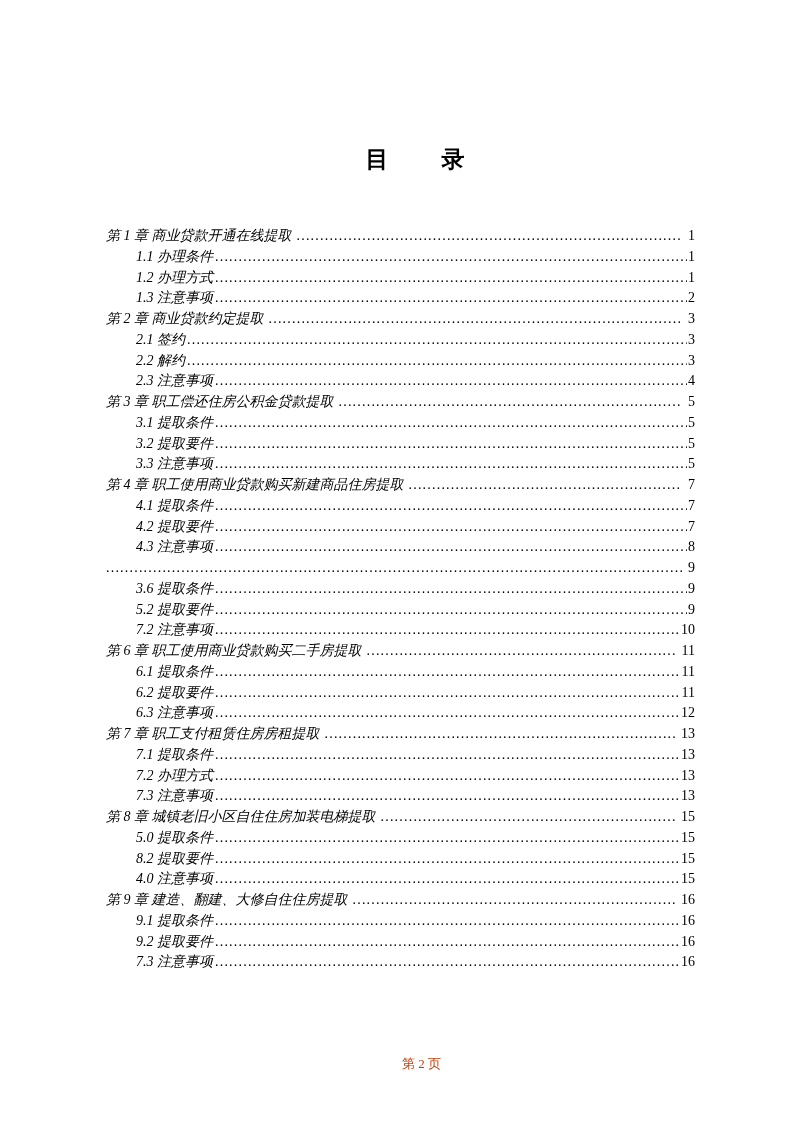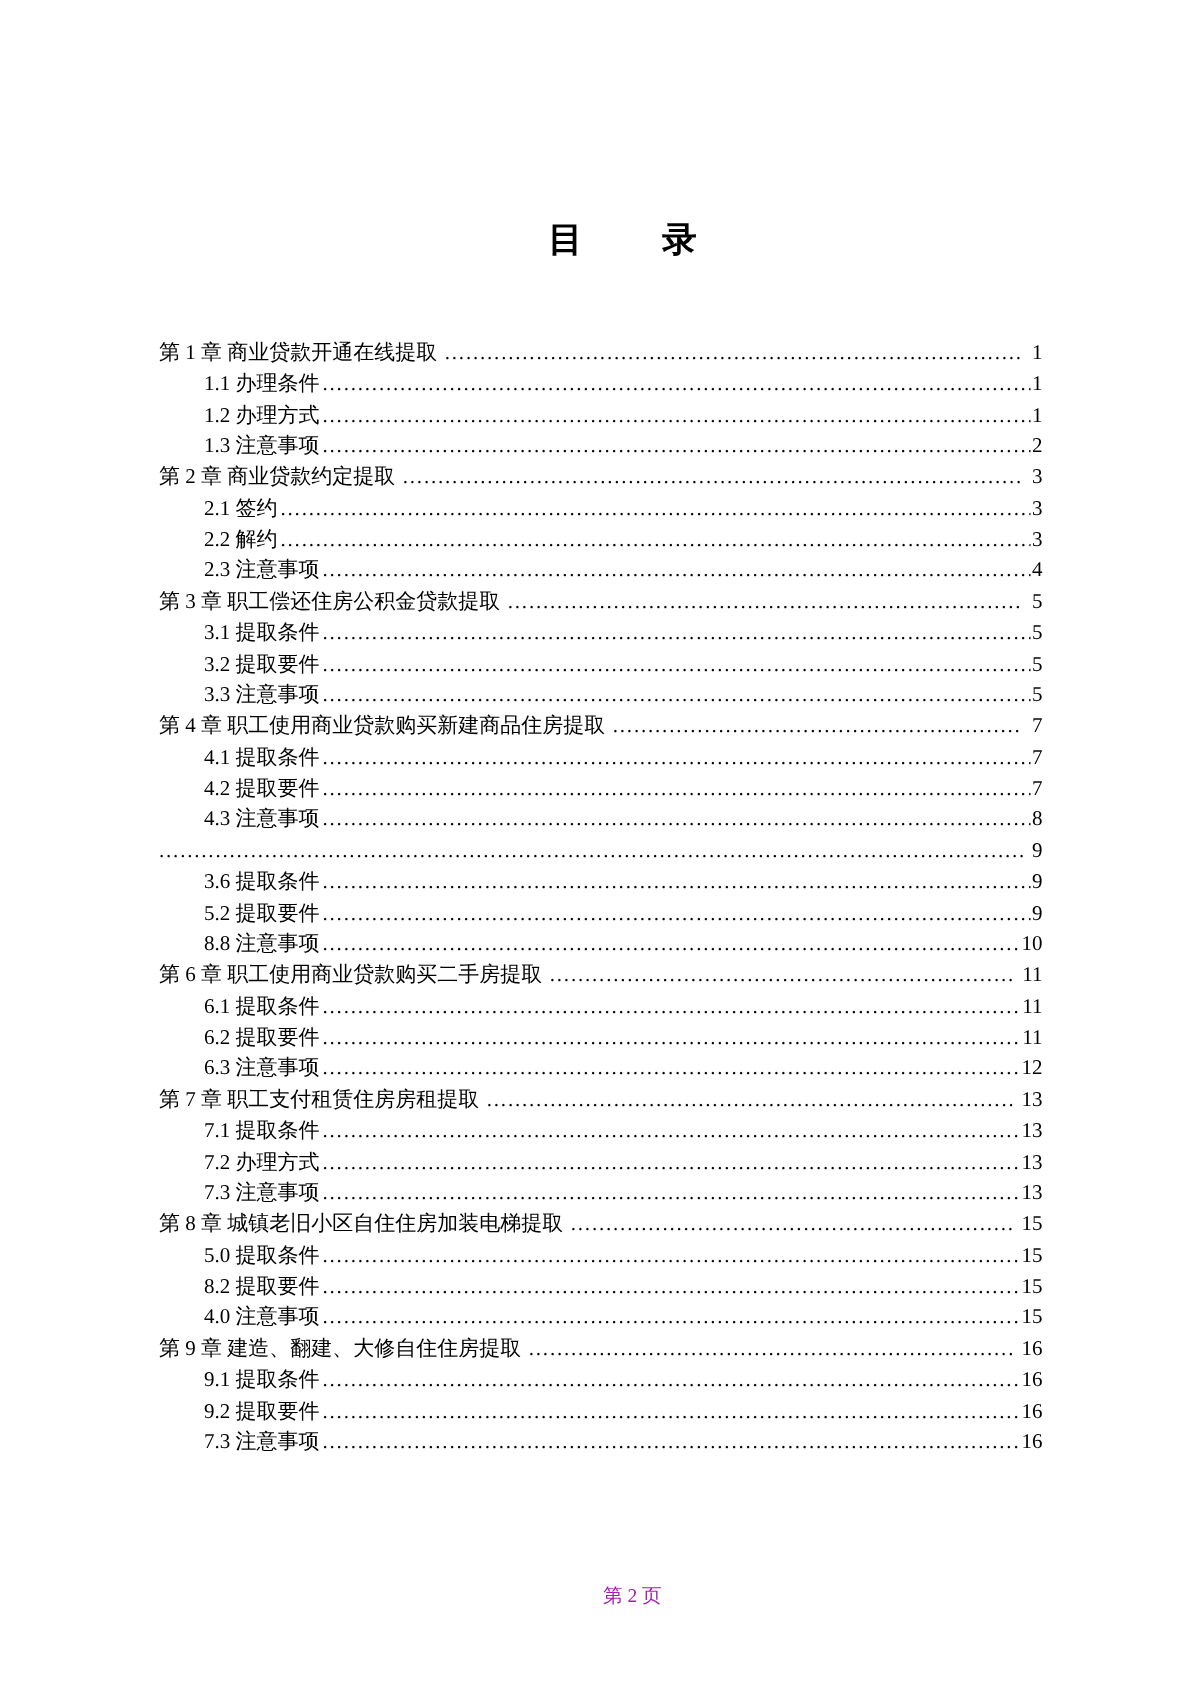--- a/index.html
+++ b/index.html
@@ -48,20 +48,21 @@
     line-height: 20.75px;
     font-size: 14px;
     cursor: pointer;
   }
   .toc-row.level-2 {
     padding-left: 30px;
   }
   .toc-label {
     flex: none;
     white-space: pre;
+    font-style: italic;
   }
   .level-1 .toc-label { padding-right: 5px; }
   .level-2 .toc-label { padding-right: 2px; }
   .toc-leader {
     flex: 1 1 auto;
     overflow: hidden;
     white-space: nowrap;
     letter-spacing: 1.2px;
     min-width: 0;
   }
@@ -77,21 +78,21 @@
   
   .page-footer {
     position: absolute;
     top: 1040px;
     left: 37px;
     right: 0;
     text-align: center;
     font-size: 13px;
     line-height: 16px;
     white-space: pre;
-    color: #a21caf;
+    color: #c2410c;
   }
 </style>
 </head>
 <body>
 
 <div class="page">
 
   <div class="doc-title">
     <span class="title-inner">
       <span>目</span>
@@ -207,21 +208,21 @@
     <span class="toc-page">9</span>
   </div>
 
   <div class="toc-row level-2">
     <span class="toc-label">5.2 提取要件</span>
     <span class="toc-leader"></span>
     <span class="toc-page">9</span>
   </div>
 
   <div class="toc-row level-2">
-    <span class="toc-label">8.8 注意事项</span>
+    <span class="toc-label">7.2 注意事项</span>
     <span class="toc-leader"></span>
     <span class="toc-page">10</span>
   </div>
 
   <div class="toc-row level-1">
     <span class="toc-label">第 6 章 职工使用商业贷款购买二手房提取</span>
     <span class="toc-leader"></span>
     <span class="toc-page">11</span>
   </div>
 

